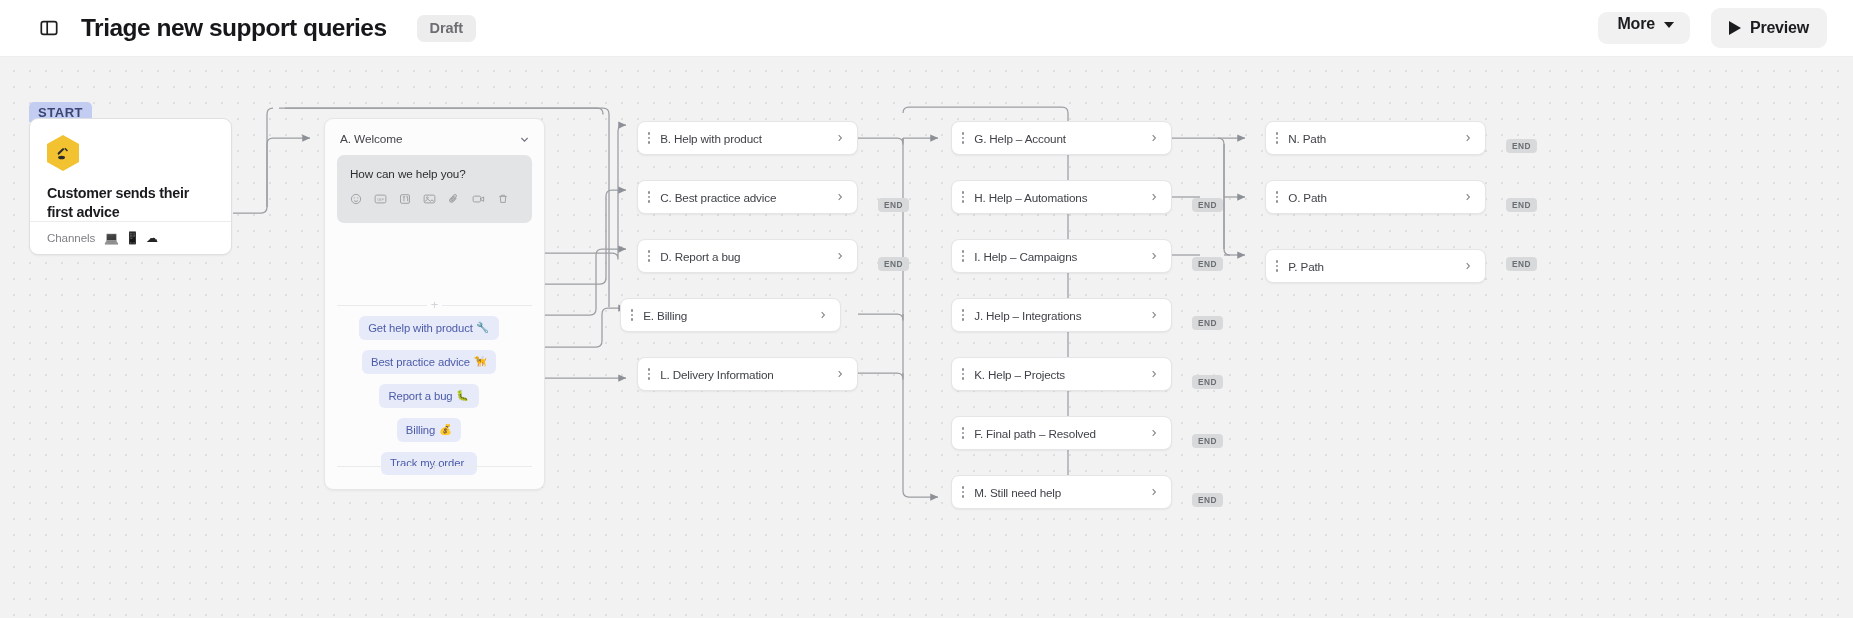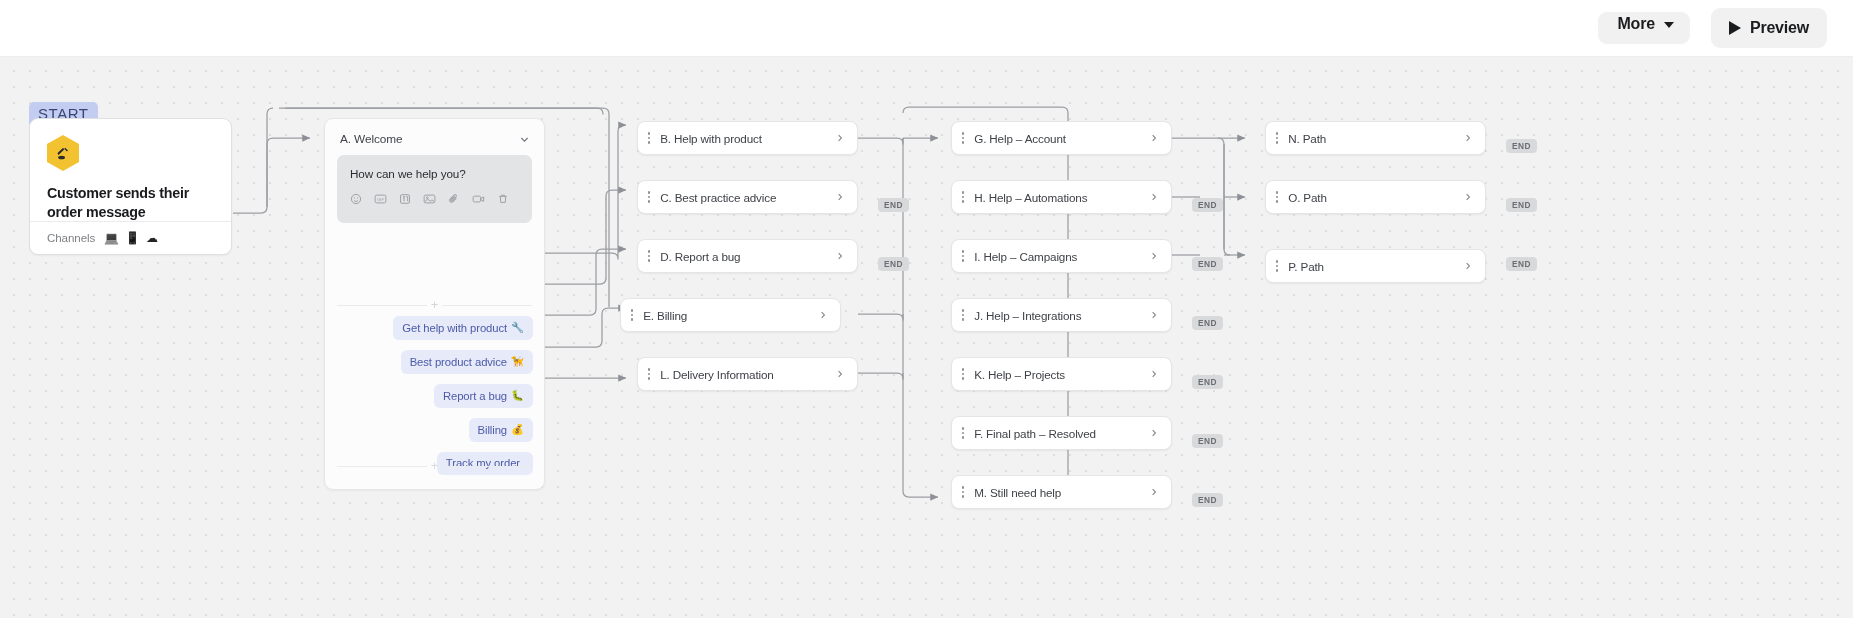--- a/index.html
+++ b/index.html
@@ -59,21 +59,21 @@
     overflow:hidden;
   }
   .edges{ position:absolute; left:0; top:0; width:1853px; height:561px; pointer-events:none; z-index:1;}
   .nodes{ position:absolute; left:0; top:0; width:1853px; height:561px; z-index:2;}
 
   
   .start-wrap{ position:absolute; left:29px; top:45px; width:203px; }
   .start-tab{
     position:absolute; left:0; top:0;
     background:#c3cdf2; color:#3a4574;
-    font-size:15px; font-weight:400; letter-spacing:0.55px;
+    font-size:13px; font-weight:700; letter-spacing:0.55px;
     padding:4px 9px 3px; border-radius:5px 5px 0 0;
     line-height:1;
   }
   .start-card{
     position:absolute; left:0; top:16px; width:203px; height:137px;
     background:#fff; border:1px solid #dfe0e2; border-radius:9px;
     box-shadow:0 1px 2px rgba(16,17,20,.05);
     padding:16px 17px 0;
   }
   .hexicon{
@@ -119,21 +119,21 @@
     position:absolute; left:12px; right:12px; top:180px;
     display:flex; align-items:center; gap:0;
   }
   .hr-plus i{ flex:1; height:1px; background:#e9eaec; display:block;}
   .hr-plus b{
     color:#d3d5d8; font-size:13px; line-height:1; font-weight:400;
     padding:0 4px; margin-top:-1px;
   }
   .chips{
     position:absolute; left:0; right:11px; top:197px;
-    display:flex; flex-direction:column; align-items:flex-end; gap:10px;
+    display:flex; flex-direction:column; align-items:center; gap:10px;
   }
   .chip{
     background:#e7eaf9; color:#4b5ba8;
     font-size:11.3px; letter-spacing:-0.1px;
     border-radius:6px; padding:5px 9px 6px;
     display:flex; align-items:center; gap:4px;
     white-space:nowrap; cursor:pointer;
   }
   .chip em{ font-style:normal; font-size:10.5px; }
   .wel-foot{
@@ -166,20 +166,30 @@
     position:absolute;
     background:#d8d9db; color:#6a6d72;
     font-size:8.3px; font-weight:700; letter-spacing:0.45px;
     padding:3px 6px 3px; border-radius:4px; line-height:1;
   }
 </style>
 </head>
 <body>
 
 <div class="topbar">
+  <div class="tb-left">
+    <div class="panel-icon">
+      <svg width="20" height="20" viewBox="0 0 20 20" fill="none" stroke="currentColor" stroke-width="1.7">
+        <rect x="2.3" y="3.6" width="15.4" height="12.8" rx="2.1"></rect>
+        <line x1="8.2" y1="3.6" x2="8.2" y2="16.4"></line>
+      </svg>
+    </div>
+    <div class="page-title">Triage new support queries</div>
+    <div class="draft-badge">Draft</div>
+  </div>
   <div class="tb-right">
     <button class="btn btn-more">
       <span>More</span>
       <span class="caret"></span>
     </button>
     <button class="btn">
       <span class="playglyph"></span>
       <span>Preview</span>
     </button>
   </div>
@@ -242,21 +252,21 @@
     <div class="start-wrap">
       <div class="start-tab">START</div>
       <div class="start-card">
         <div class="hexicon">
           <svg width="16" height="16" viewBox="0 0 20 20" fill="#2a2b2e">
             <path d="M3.6 11.6c-.5-.5-.5-1.3 0-1.8l5.5-5.5c.5-.5 1.3-.5 1.8 0l.9.9-7.3 7.3-.9-.9z"></path>
             <path d="M12.9 3.5l3.3 3.3-1.3 1.3-3.3-3.3z"></path>
             <ellipse cx="8.2" cy="15.6" rx="4.3" ry="2.2"></ellipse>
           </svg>
         </div>
-        <div class="start-title">Customer sends their order message</div>
+        <div class="start-title">Customer sends their first advice</div>
         <div class="start-div"></div>
         <div class="chan-row">
           <span class="chan-label">Channels</span>
           <span class="chan-icons">
             <span>💻</span>
             <span>📱</span>
             <span>☁</span>
           </span>
         </div>
       </div>
@@ -326,21 +336,21 @@
         <b>+</b>
         <i></i>
       </div>
 
       <div class="chips">
         <div class="chip">
           <span>Get help with product</span>
           <em>🔧</em>
         </div>
         <div class="chip">
-          <span>Best product advice</span>
+          <span>Best practice advice</span>
           <em>🦮</em>
         </div>
         <div class="chip">
           <span>Report a bug</span>
           <em>🐛</em>
         </div>
         <div class="chip">
           <span>Billing</span>
           <em>💰</em>
         </div>

